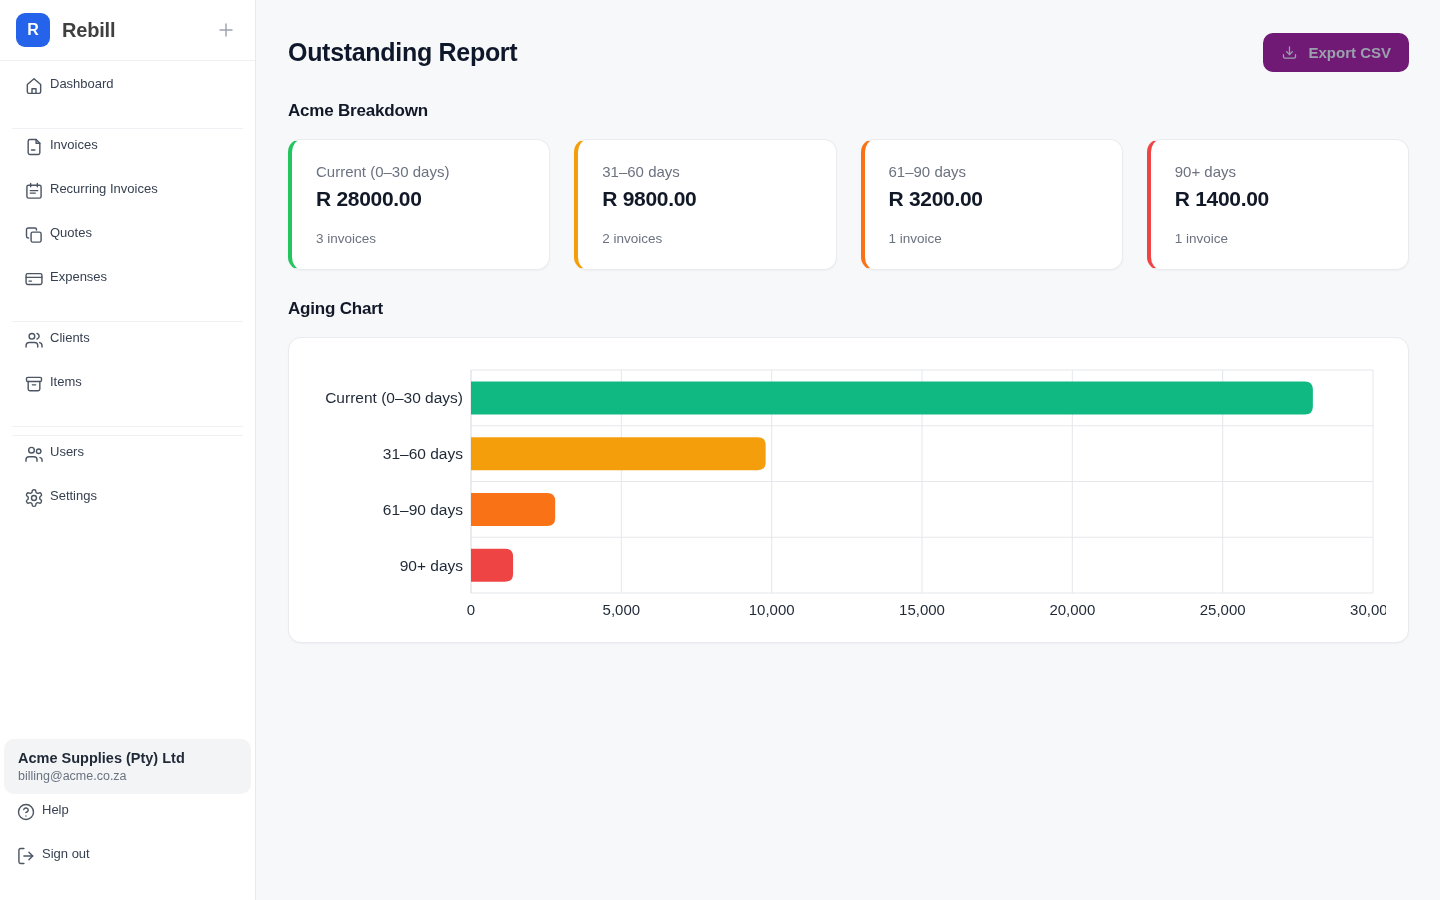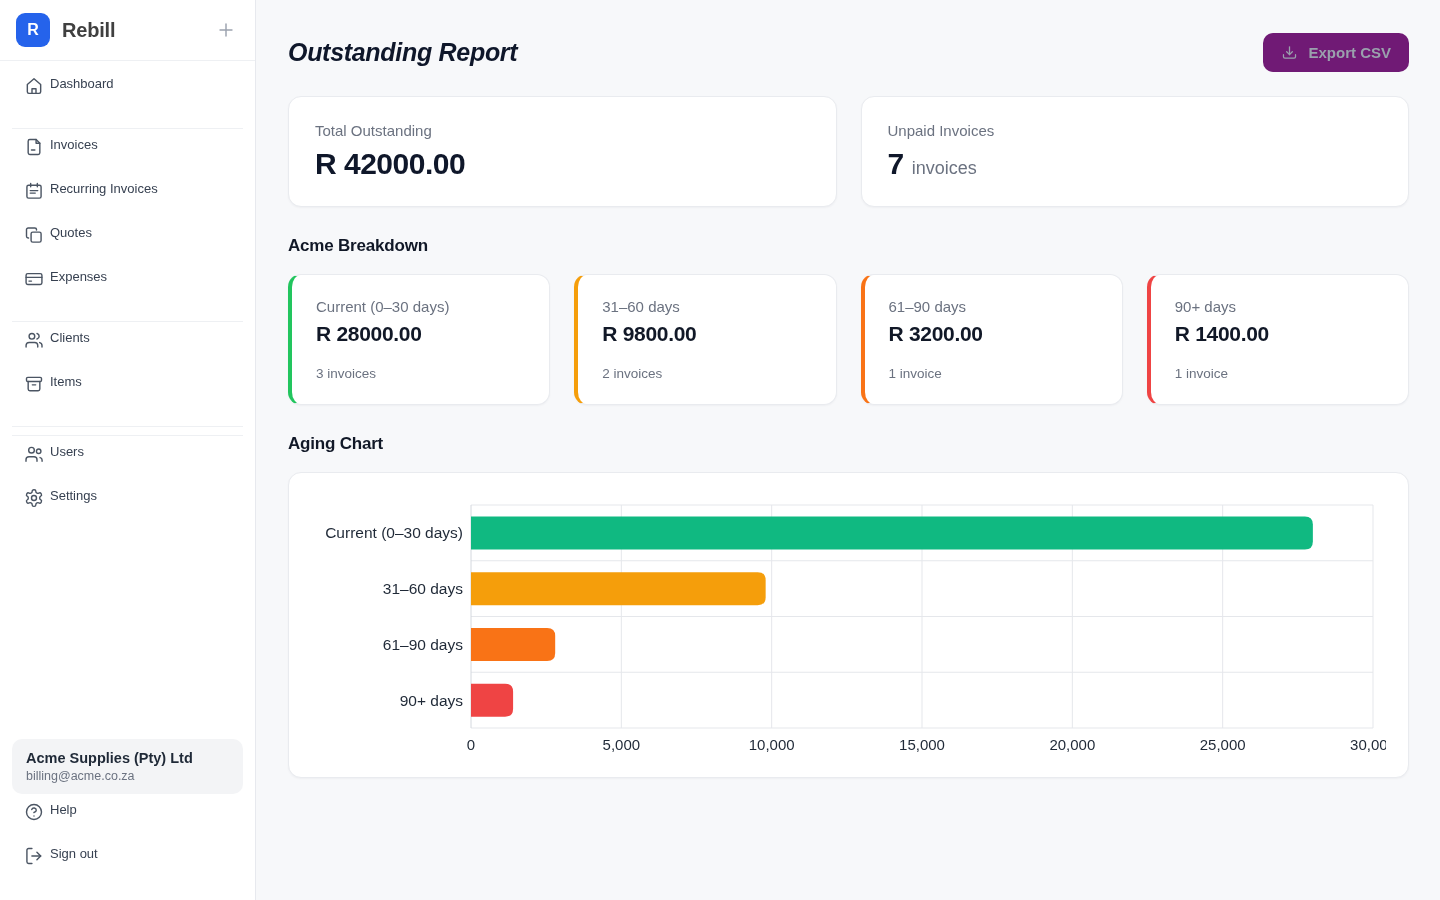--- a/index.html
+++ b/index.html
@@ -37,31 +37,31 @@
   .nav-divider { height:1px; background:#eef0f3; margin:8px 0; }
   .nav-item {
     height:44px; display:flex; align-items:flex-start; gap:6px;
     padding:0 12px; border-radius:10px; cursor:pointer;
     color:#374151; font-size:13px;
   }
   .nav-item .nicon { width:20px; height:20px; color:#4b5563; flex:none; }
   .nav-item.active { background:#e8f0fe; color:#2563eb; font-weight:500; }
   .nav-item.active .nicon { color:#2563eb; }
 
-  .sb-footer { margin-top:auto; padding:12px 12px 10px; }
+  .sb-footer { margin-top:auto; padding:12px 4px 10px; }
   .account-card {
     background:#f3f4f6; border-radius:10px; padding:11px 14px; margin-bottom:8px;
   }
   .account-name { font-size:14.5px; font-weight:600; color:#1f2937; }
   .account-email { font-size:12.5px; color:#6b7280; margin-top:3px; }
 
   
   .main { flex:1; padding:33px 33px 0 32px; }
   .page-header { display:flex; align-items:center; justify-content:space-between; margin-bottom:24px; }
-  .page-title { font-size:25px; font-weight:700; color:#0f172a; letter-spacing:-0.3px;font-style:italic; }
+  .page-title { font-size:25px; font-weight:700; color:#0f172a; letter-spacing:-0.3px; }
   .export-btn {
     display:flex; align-items:center; gap:10px;
     background:#701a75; color:#9aa1ad; border:none; border-radius:10px;
     padding:11px 18px; font-size:15px; font-weight:600; cursor:pointer;
     font-family:"Liberation Sans", sans-serif;
   }
 
   .card {
     background:#ffffff; border:1px solid #e9ebef; border-radius:13px;
     box-shadow:0 1px 2px rgba(16,24,40,0.04);
@@ -243,30 +243,20 @@
         <svg width="17" height="17" viewBox="0 0 24 24" fill="none" stroke="currentColor" stroke-width="1.8" stroke-linecap="round" stroke-linejoin="round">
             <path d="M3.5 15v3a2 2 0 0 0 2 2h13a2 2 0 0 0 2-2v-3"></path>
             <path d="m8 11 4 4 4-4"></path>
             <path d="M12 15V4"></path>
           </svg>
       </span>
       <span>Export CSV</span>
     </button>
   </div>
 
-  <div class="summary-row">
-    <div class="card summary-card">
-      <div class="muted-label">Total Outstanding</div>
-      <div class="big-value">R 42000.00</div>
-    </div>
-    <div class="card summary-card">
-      <div class="muted-label">Unpaid Invoices</div>
-      <div class="big-value"><span>7</span><span class="unit">invoices</span></div>
-    </div>
-  </div>
 
   <h2 class="section-title">Acme Breakdown</h2>
 
   <div class="aging-row">
     <div class="card aging-card" style="border-left-color: rgb(34, 197, 94);">
       <div class="muted-label">Current (0–30 days)</div>
       <div class="aging-amount">R 28000.00</div>
       <div class="aging-count">3 invoices</div>
     </div>
     <div class="card aging-card" style="border-left-color: rgb(245, 158, 11);">

